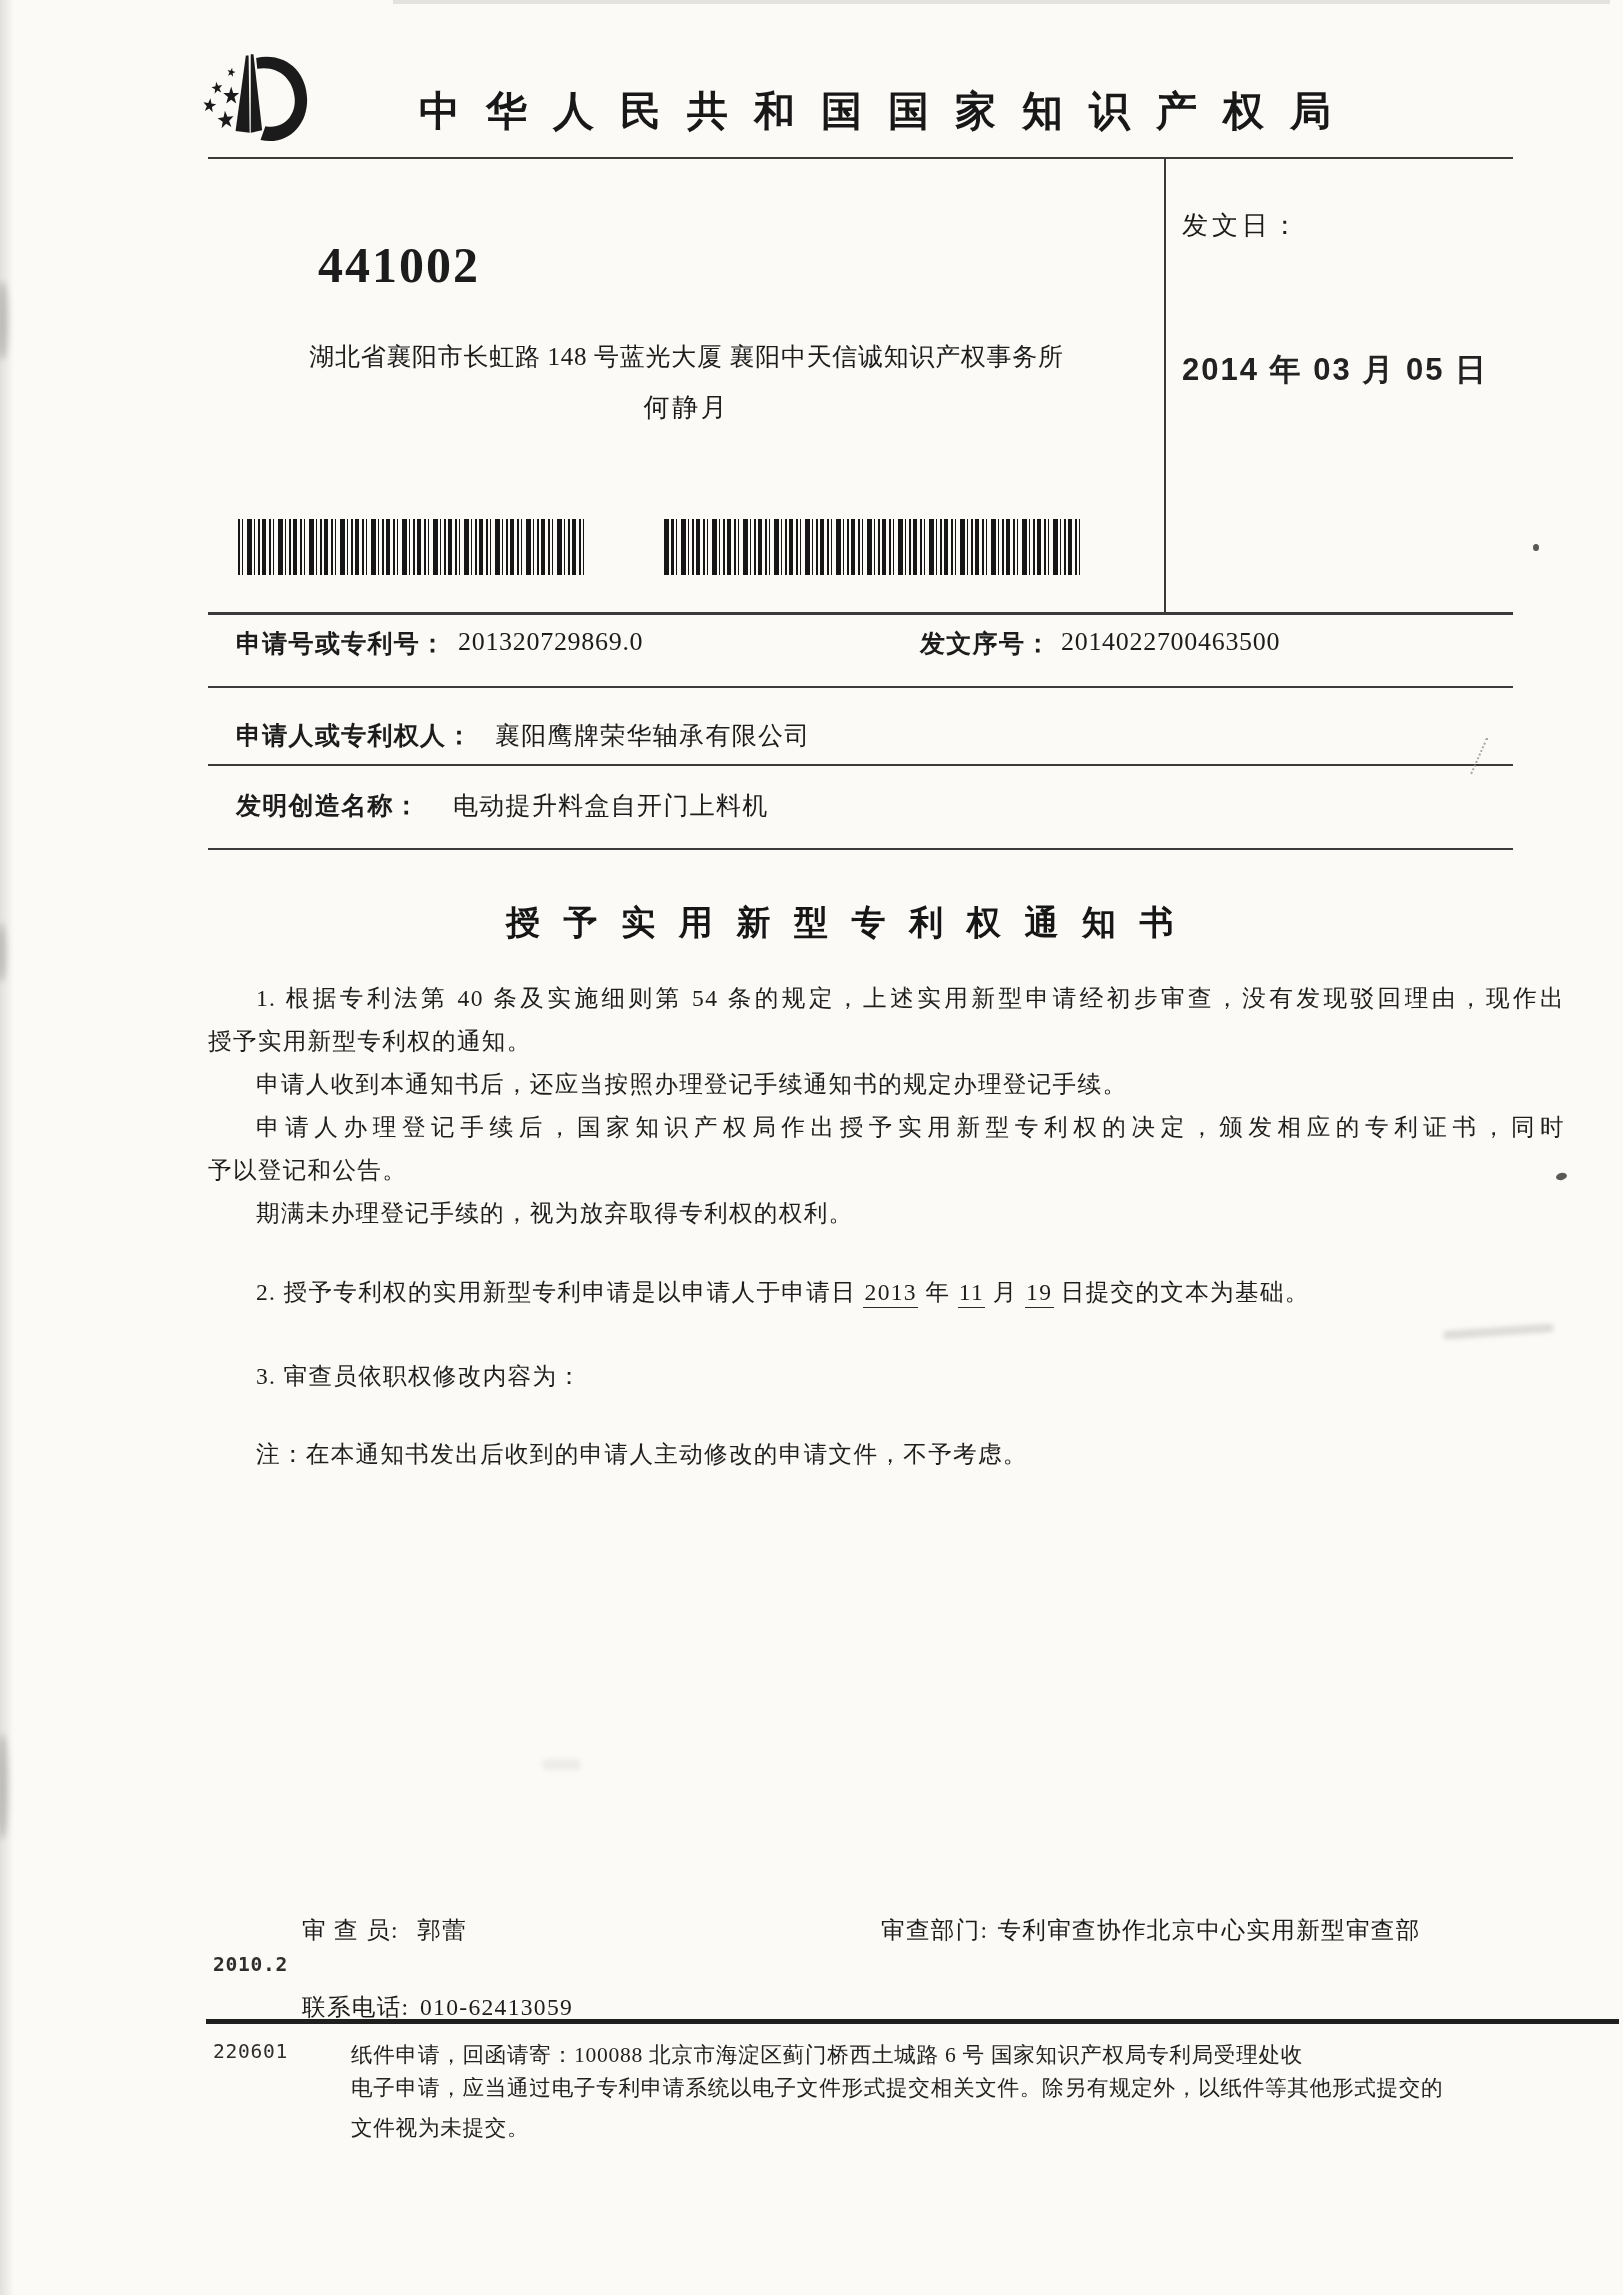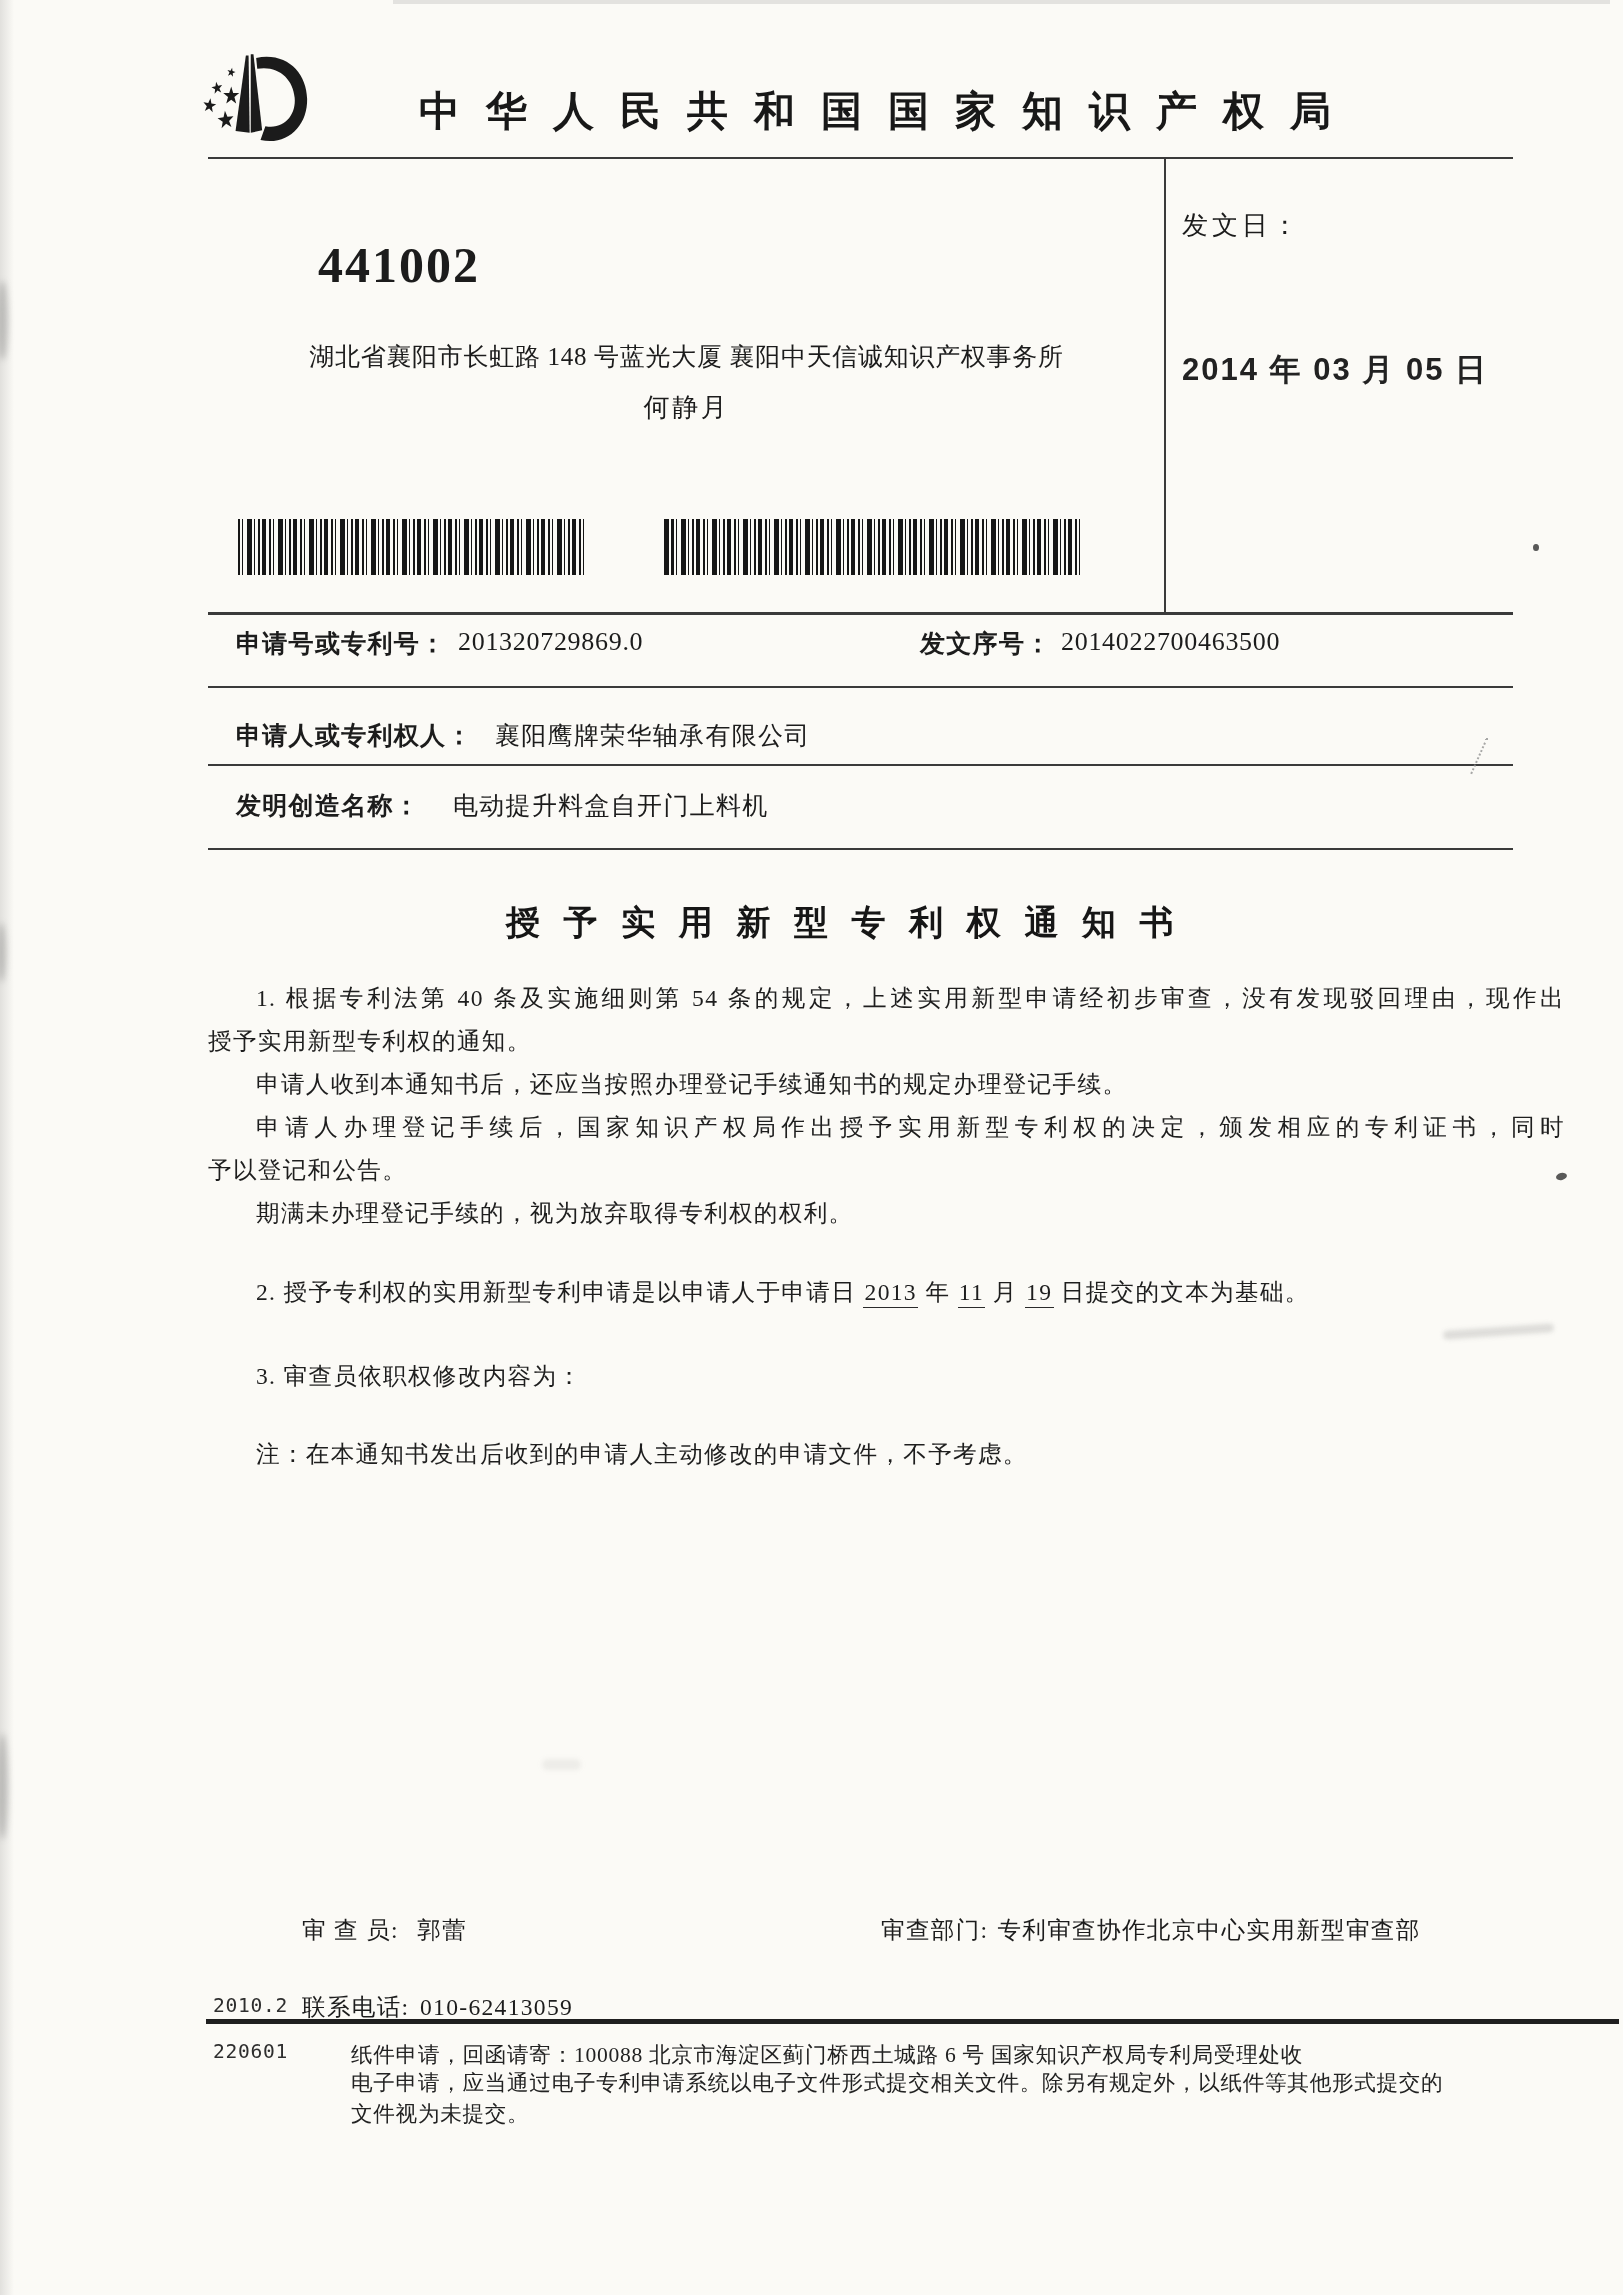--- a/index.html
+++ b/index.html
@@ -80,21 +80,21 @@
 
   
   .sig{font-size:23.6px;letter-spacing:1.3px;}
   .sig .val{margin-left:18.3px;}
   .thickline{left:206px;top:2019px;width:1413px;height:4.6px;background:#1f1f1f;}
   .fcode{
     left:213px;font-family:"DejaVu Sans Mono","Liberation Mono",monospace;
     font-size:19.6px;color:#2e2e2e;letter-spacing:0.7px;
   }
   .ftext{left:351px;font-size:21.6px;color:#222;letter-spacing:0.7px;}
-  .fwrap{width:1106px;line-height:31px;white-space:normal;}
+  .fwrap{width:1106px;line-height:40px;white-space:normal;}
 
   
   .edge-left{left:0;top:0;width:14.4px;height:2295px;
     background:linear-gradient(90deg,rgba(90,90,90,.16),rgba(0,0,0,0));}
   .edge-top{left:393px;top:0;width:1217px;height:3.9px;background:rgba(60,60,60,.12);}
   .blob{background:rgba(80,80,80,.28);filter:blur(3.3px);border-radius:50%;}
   .blob-a{left:-2.6px;top:281px;width:10.5px;height:79px;}
   .blob-b{left:-3.3px;top:923px;width:9.2px;height:59px;}
   .blob-c{left:-2.6px;top:1734px;width:10.5px;height:105px;}
   .dot-a{left:1533px;top:544px;width:5.9px;height:7.2px;background:#3c3c3c;border-radius:50%;opacity:.85;}
@@ -181,21 +181,21 @@
   <div class="abs sig" style="left:881px;top:1914px;">
     <span>审查部门:</span><span class="val" style="margin-left:9px;">专利审查协作北京中心实用新型审查部</span>
   </div>
   <div class="abs sig" style="left:302px;top:1991px;">
     <span>联系电话:</span><span class="val" style="margin-left:10.5px;">010-62413059</span>
   </div>
 
   <div class="abs thickline"></div>
 
   <div class="abs fcode" style="top:2040px;">220601</div>
-  <div class="abs fcode" style="top:1994px;">2010.2</div>
+  <div class="abs fcode" style="top:1953px;font-weight:bold;">2010.2</div>
   <div class="abs ftext" style="top:2040px;white-space:nowrap;">纸件申请，回函请寄：100088 北京市海淀区蓟门桥西土城路 6 号  国家知识产权局专利局受理处收</div>
   <div class="abs ftext fwrap" style="top:2068px;">电子申请，应当通过电子专利申请系统以电子文件形式提交相关文件。除另有规定外，以纸件等其他形式提交的文件视为未提交。</div>
 
   <div class="abs edge-left"></div>
   <div class="abs edge-top"></div>
   <div class="abs blob blob-a"></div>
   <div class="abs blob blob-b"></div>
   <div class="abs blob blob-c"></div>
   <div class="abs dot-a"></div>
   <div class="abs dot-b"></div>

